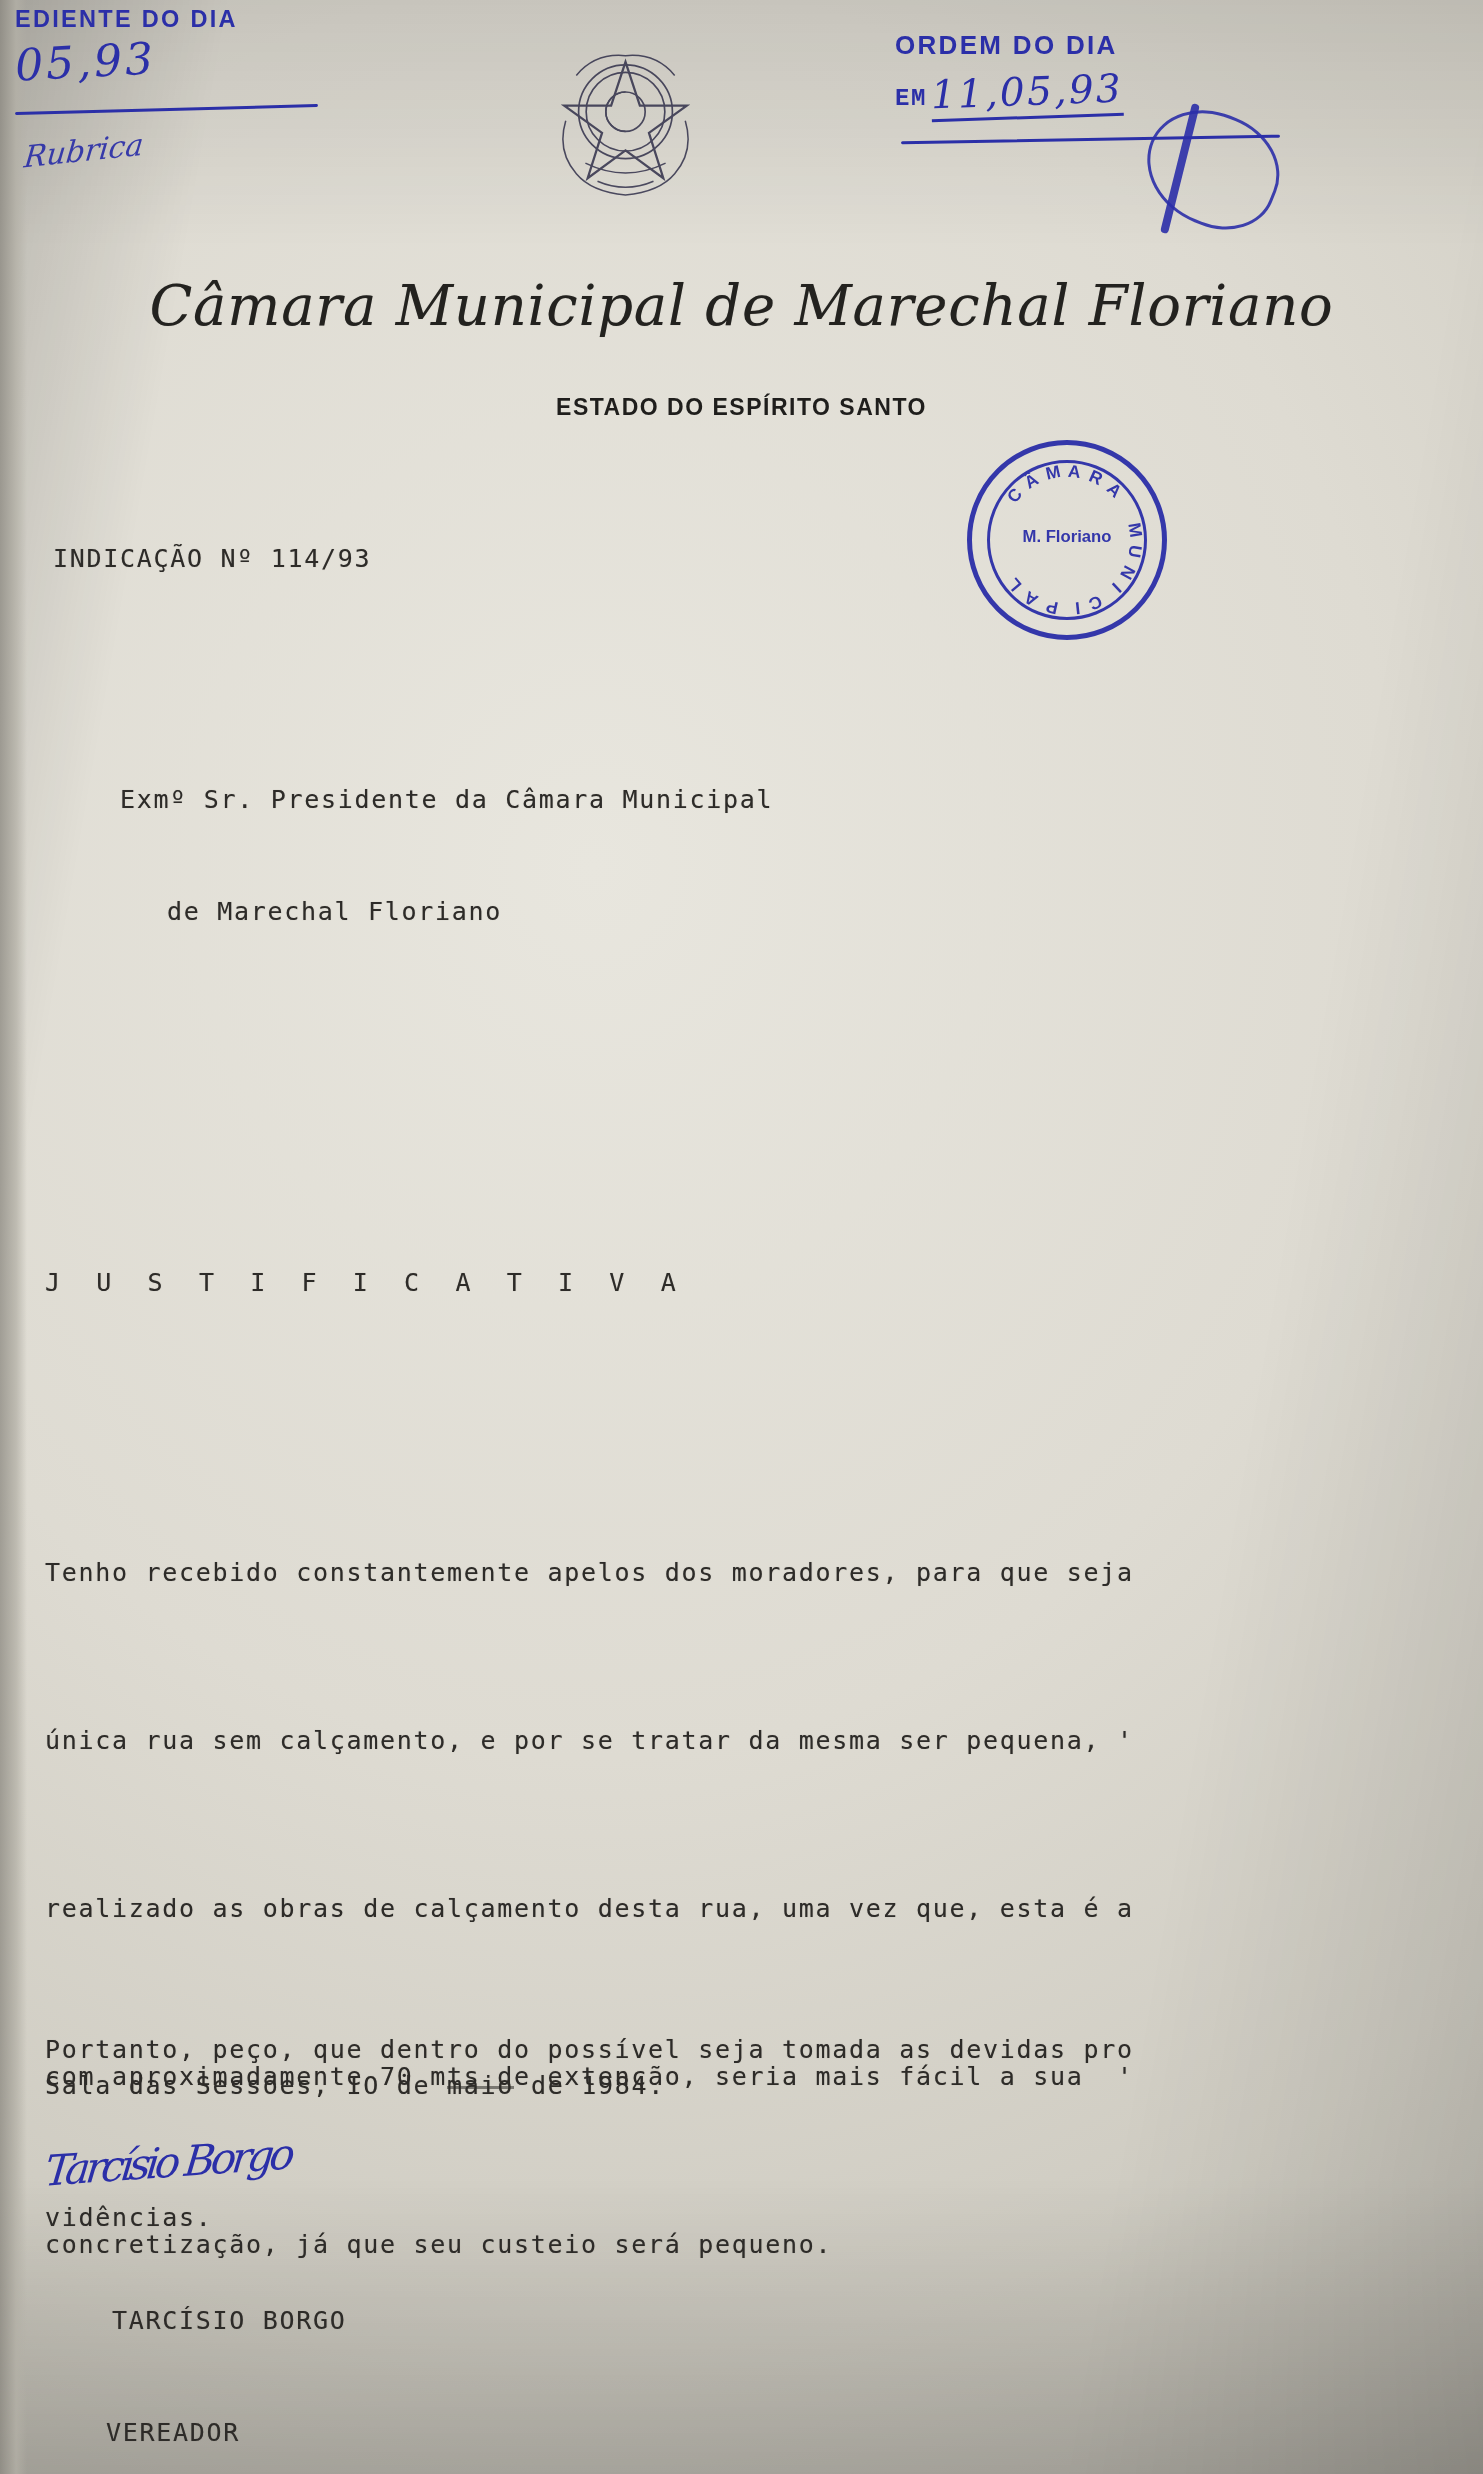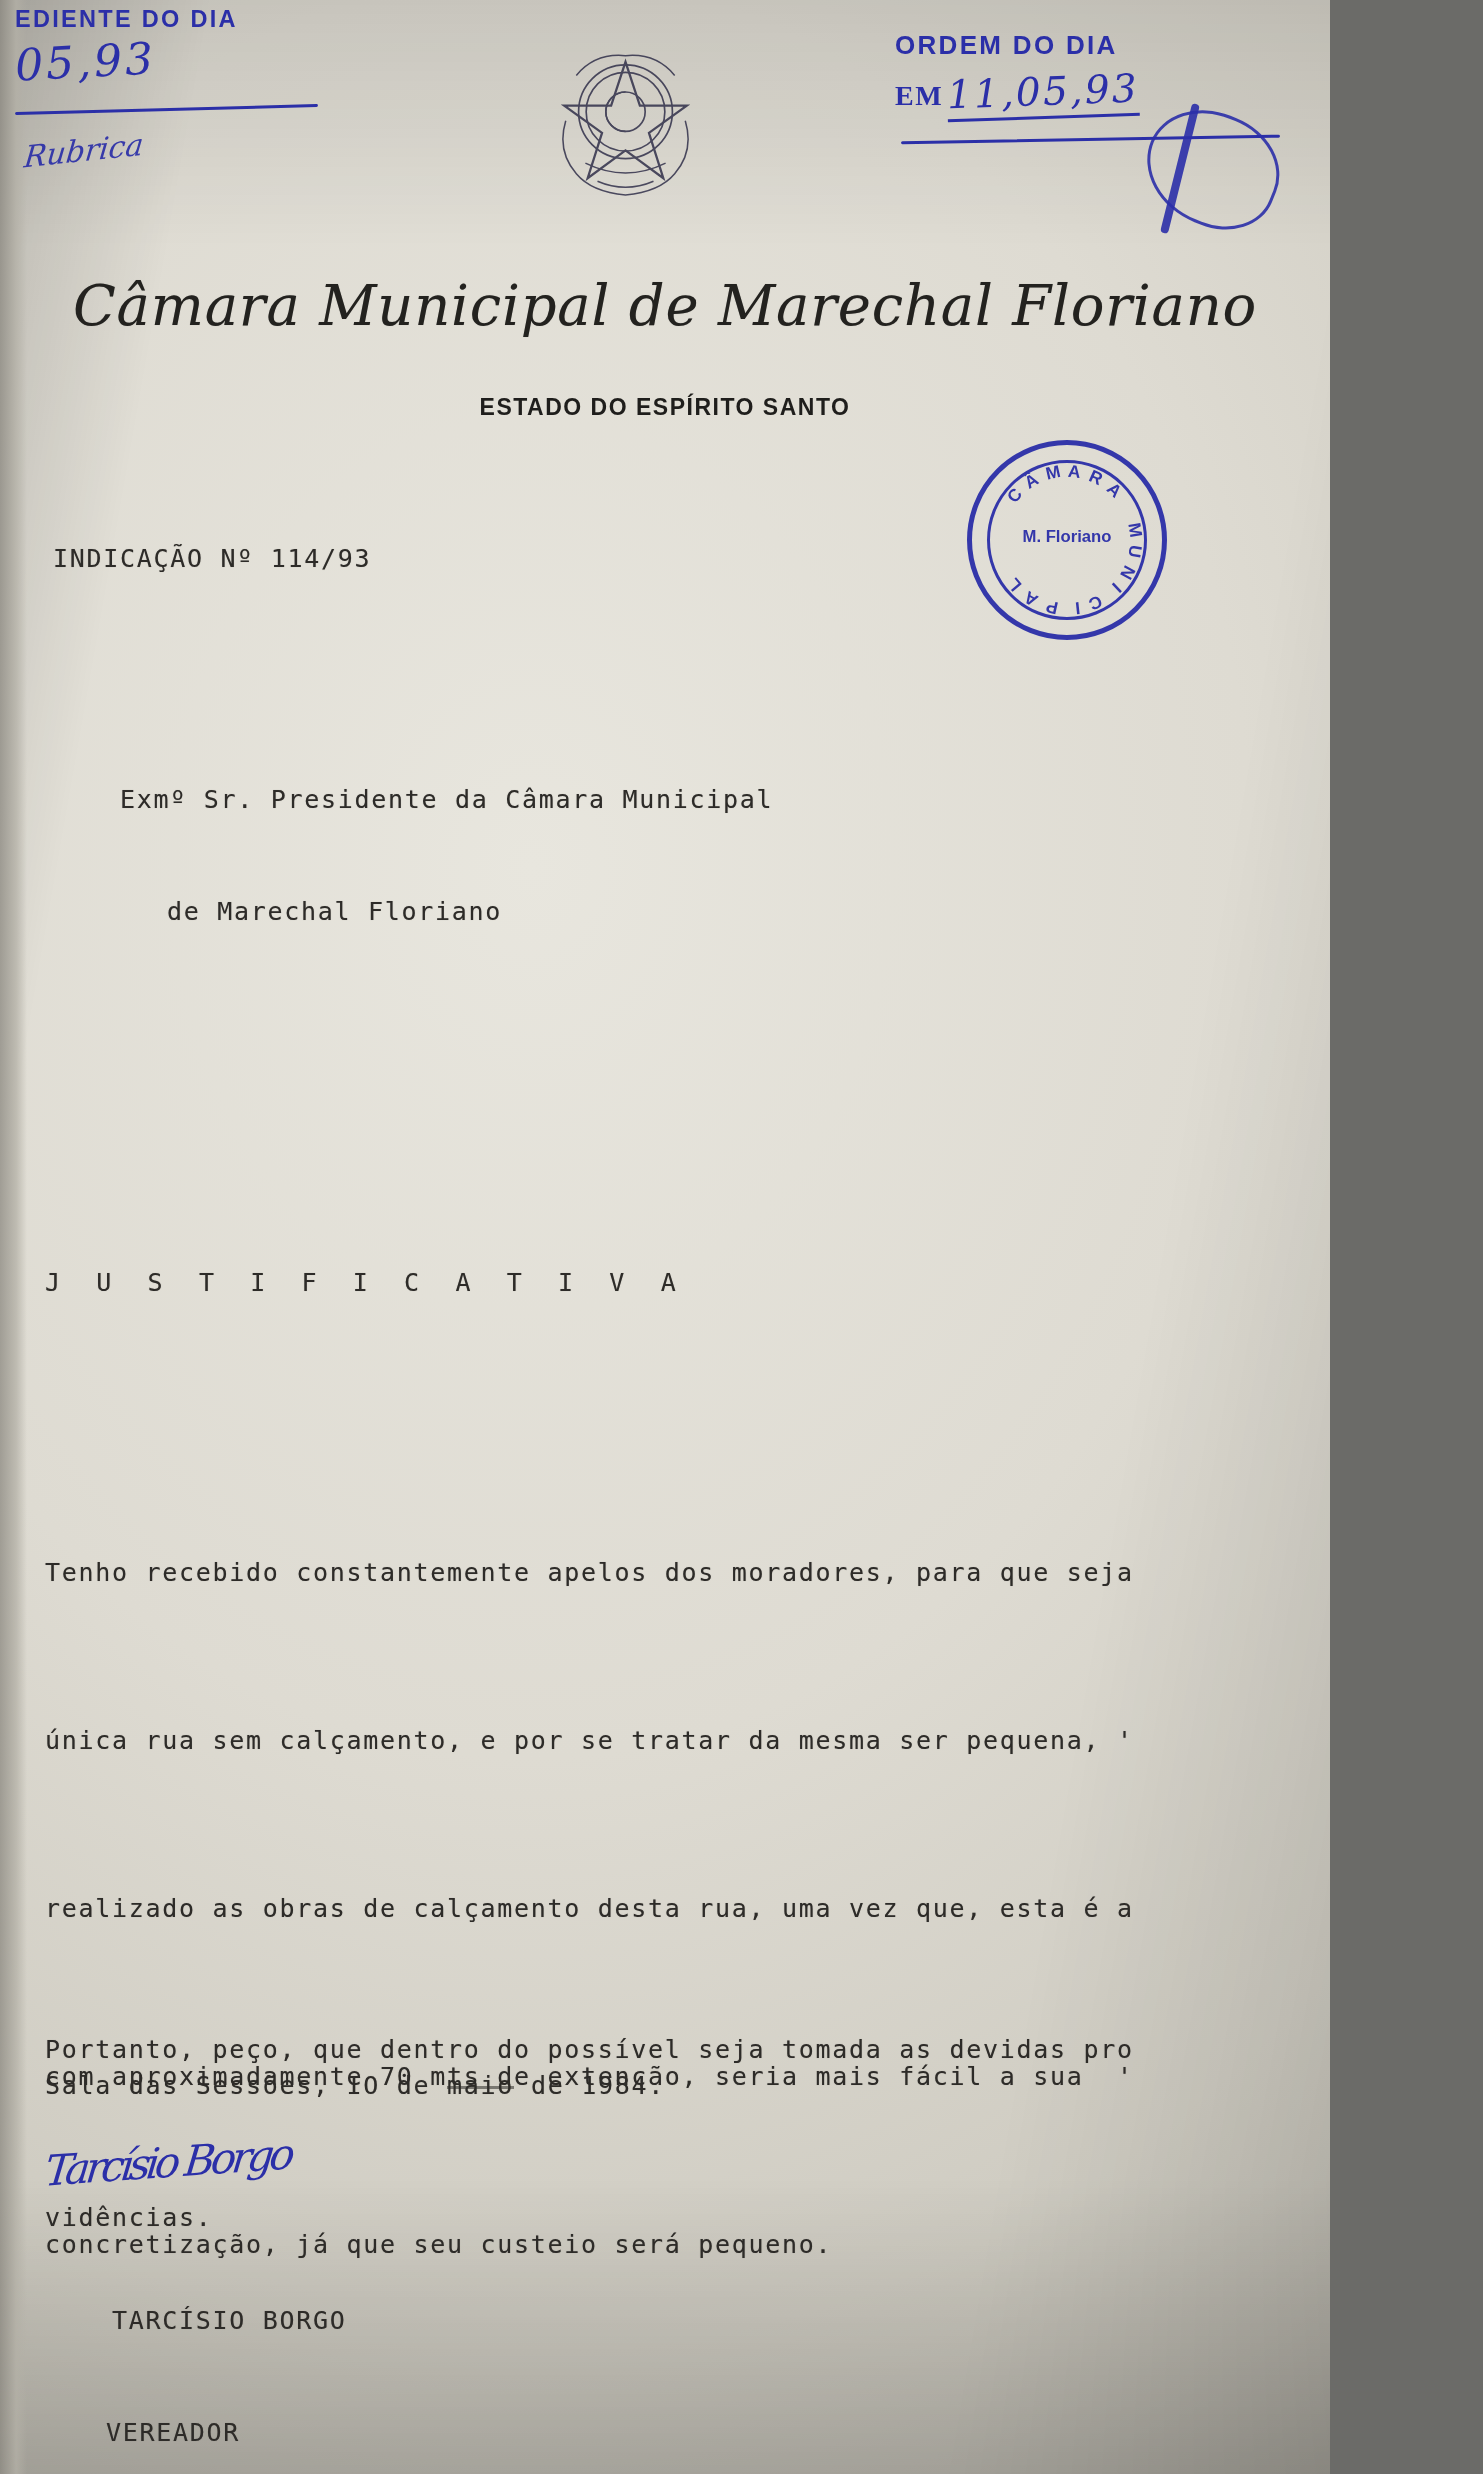--- a/index.html
+++ b/index.html
@@ -2,21 +2,21 @@
 <html style="font-size:12px"><head>
 <meta charset="utf-8">
 <style>
   html, body {
     margin: 0;
     padding: 0;
     background: #6b6b68;
   }
   .page {
     position: relative;
-    width: 1330px;
+    width: 1483px;
     height: 2475px;
     overflow: hidden;
     background:
       radial-gradient(ellipse 120% 80% at 40% 35%, #e8e6de 0%, #dedbd2 45%, #cfccc2 75%, #b9b6ac 100%);
     font-family: "DejaVu Sans Mono", monospace;
     color: #2e2c2a;
   }
   
   .page::after {
     content: "";
@@ -83,21 +83,21 @@
     opacity: .92;
   }
 
   .hw-right {
     left: 895px;
     top: 30px;
     width: 425px;
     text-align: left;
   }
   .hw-right .lbl { font-size: 26px; }
-  .hw-right .em { font-size: 28px; font-family: Liberation Serif, serif; font-weight: bold; letter-spacing: 1.5px; text-align: right;}
+  .hw-right .em { font-size: 24px; font-family: Liberation Mono, monospace; font-weight: bold; letter-spacing: 1.5px; text-align: right;}
   .hw-right .date {
     font-family: "DejaVu Serif", serif;
     font-size: 39px;
     font-style: italic;
     letter-spacing: 2.3px;
     display: inline-block;
     transform: rotate(-2deg);
   }
   .hw-right .u1 { border-bottom: 3px solid #2b2fa8; padding-bottom: 1.5px; }
   .hw-right .rule {

